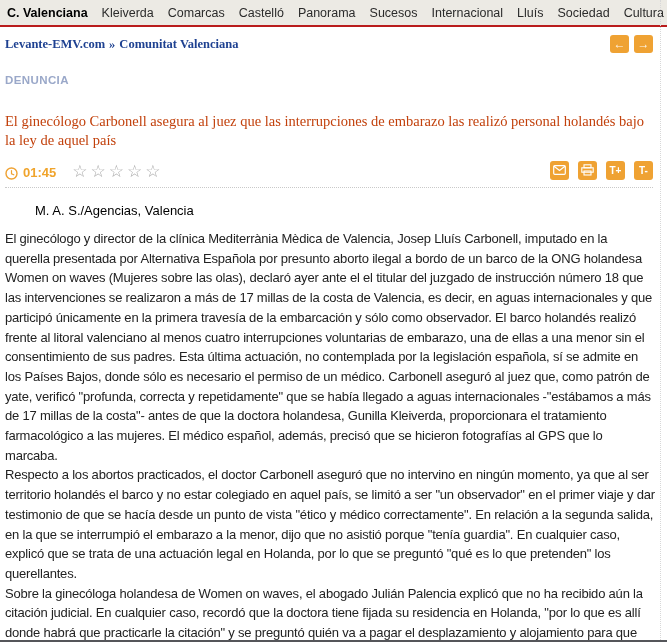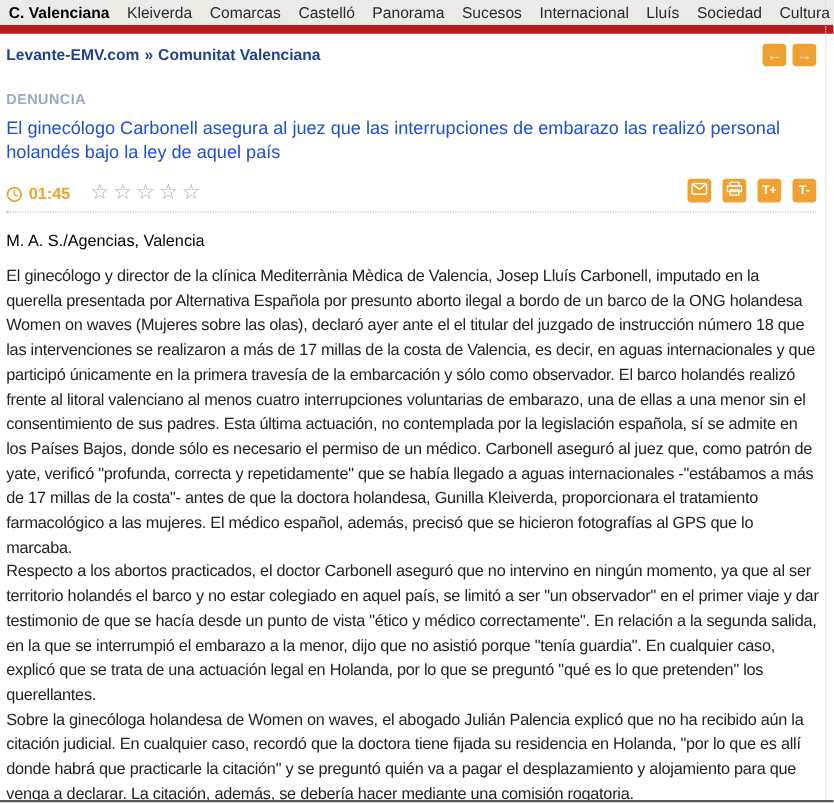--- a/index.html
+++ b/index.html
@@ -5,61 +5,61 @@
   * { margin:0; padding:0; box-sizing:border-box; }
   html,body { background:#fff; }
   body { font-family:"Liberation Sans","DejaVu Sans",sans-serif; }
   .page { position:relative; width:667px; height:642px; overflow:hidden;
           border-bottom:2px solid #55565a; background:#fff; }
   .right-edge { position:absolute; top:0; bottom:0; right:6px;
                 border-left:1px dotted #d8d8d8; pointer-events:none; }
 
   
   .topnav { display:flex; align-items:center; height:27px; background:#eceae4;
-            border-bottom:7px solid #b91c1c; white-space:nowrap; overflow:hidden; }
+            border-bottom:2px solid #b91c1c; white-space:nowrap; overflow:hidden; }
   .nav-item { display:inline-block; padding:0 7px; font-size:12.5px; color:#2b2b2b;
               text-decoration:none; cursor:pointer; }
   .nav-item.active { font-weight:bold; color:#000; }
 
   
   .breadcrumb-row { display:flex; align-items:center; justify-content:space-between;
                     padding:8px 14px 4px 5px; }
   .breadcrumb { font-size:12.5px; font-weight:bold; color:#1e4191; }
-  .breadcrumb span { cursor:pointer; }
+  .breadcrumb span { cursor:pointer;font-family:Liberation Serif, serif; }
   .breadcrumb .sep { margin:0 4px; cursor:default; }
   .pager { display:flex; gap:5px; }
   .pager-btn { width:19px; height:18px; border:none; border-radius:3px; background:#efa233;
                color:#fdf8ee; font-size:12px; font-weight:bold; line-height:16px;
                cursor:pointer; padding:0; }
 
   
   .article { padding:0 12px 0 5px; }
   .kicker { margin-top:17px; font-size:11.5px; font-weight:bold; letter-spacing:.4px;
             color:#9aa8c9; }
   h1.headline { margin-top:4px; font-family:"Liberation Serif","DejaVu Serif",serif;
                 font-size:26px; font-weight:bold; letter-spacing:-0.4px; color:#1a4e7e; }
-  .subhead { margin-top:8px; font-size:14.5px; line-height:19px; color:#1d4ed8;
-             max-width:652px; }
+  .subhead { margin-top:26px; font-size:14.5px; line-height:19px; color:#c2410c;
+             max-width:652px;font-family:Liberation Serif, serif; }
 
   
   .meta-row { display:flex; align-items:flex-end; margin-top:11px; padding-bottom:7px;
               border-bottom:1px dotted #c9c9c9; margin-right:2px; }
   .clock { display:inline-flex; margin-right:5px; }
   .time { font-size:13px; font-weight:bold; color:#f0a42c; }
   .stars { margin-left:16px; font-size:17px; color:#ababab; letter-spacing:3px;
            line-height:1; }
   .stars span { cursor:pointer; }
   .meta-spacer { flex:1; }
   .tools { display:flex; gap:9px; }
   .tool-btn { width:19px; height:19px; border:none; border-radius:3px; background:#efa233;
               color:#fff; font-size:10px; font-weight:bold; cursor:pointer; padding:0;
               display:inline-flex; align-items:center; justify-content:center; }
 
   
-  .byline { margin-top:15px; font-size:13px; color:#000; }
+  .byline { margin-top:15px; font-size:13px; color:#000;margin-left:30px; }
   .body-text { margin-top:11px; max-width:656px; }
   .body-text p { font-size:13px; line-height:19.7px; letter-spacing:-0.2px; color:#222; }
 </style>
 </head>
 <body>
 
 <div class="page">
 
   <nav class="topnav">
     <a class="nav-item active">C. Valenciana</a>

